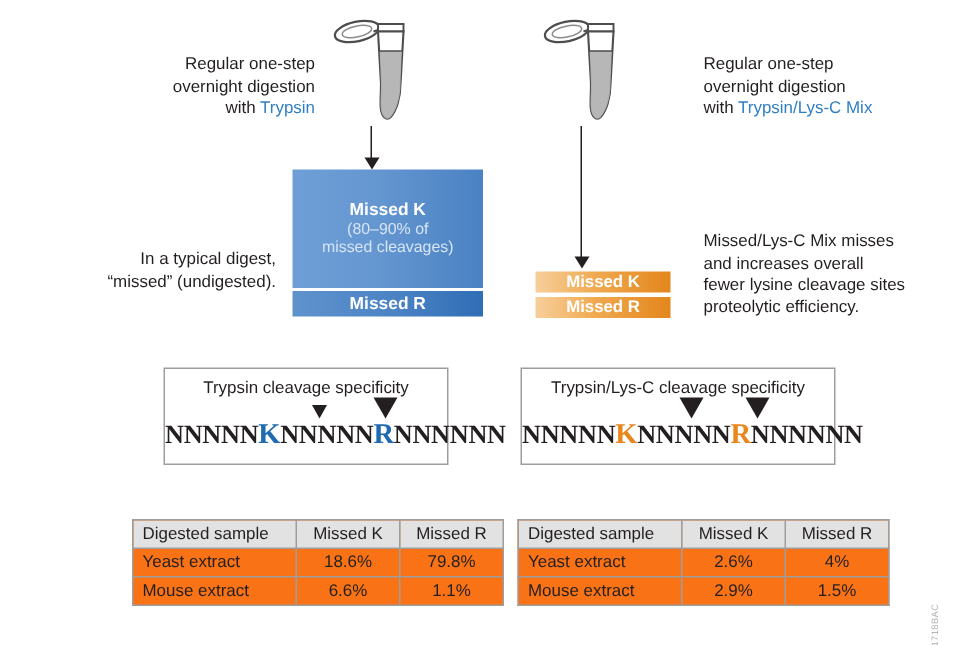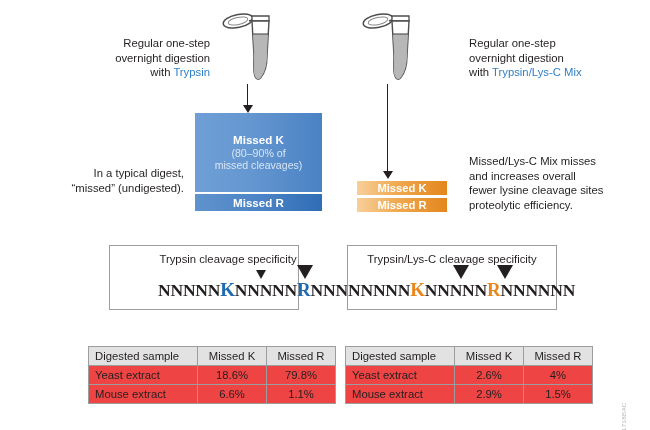--- a/index.html
+++ b/index.html
@@ -132,21 +132,21 @@
   .tri-lg {
     border-left-width: 8px; border-right-width: 8px; border-top-width: 14px;
     border-bottom-width: 0;
   }
 
   
   table.data {
     border-collapse: collapse;
     font-size: 11.3px;
     color: #231f20;
-    background: #ef4444;
+    background: #f97316;
   }
   table.data th, table.data td {
     border: 1px solid #9d9d9d;
     padding: 3px 6px;
     font-weight: normal;
   }
   table.data thead th {
     background: #e2e2e2;
     white-space: nowrap;
   }
@@ -258,21 +258,21 @@
     </div>
   </div>
 
   <div class="abs body-text t-left" style="left:469px; top:154px; width:180px;">
     <div>Missed/Lys-C Mix misses</div>
     <div>and increases overall</div>
     <div>fewer lysine cleavage sites</div>
     <div>proteolytic efficiency.</div>
   </div>
 
-  <div class="abs spec-panel" style="left:109px; top:245px; width:190px; height:65px;padding-left:48px;">
+  <div class="abs spec-panel" style="left:109px; top:245px; width:190px; height:65px;">
     <div class="spec-title">Trypsin cleavage specificity</div>
     <div class="seq-row" style="margin-top:14px;">
       <span>NNNNN</span><span class="res-blue">K</span><span>NNNNN</span><span class="res-blue">R</span><span>NNNNNN</span>
       <span class="tri tri-sm" style="left:98px; top:-9px;"></span>
       <span class="tri tri-lg" style="left:139px; top:-14px;"></span>
     </div>
   </div>
 
   <div class="abs spec-panel" style="left:347px; top:245px; width:210px; height:65px;">
     <div class="spec-title">Trypsin/Lys-C cleavage specificity</div>

